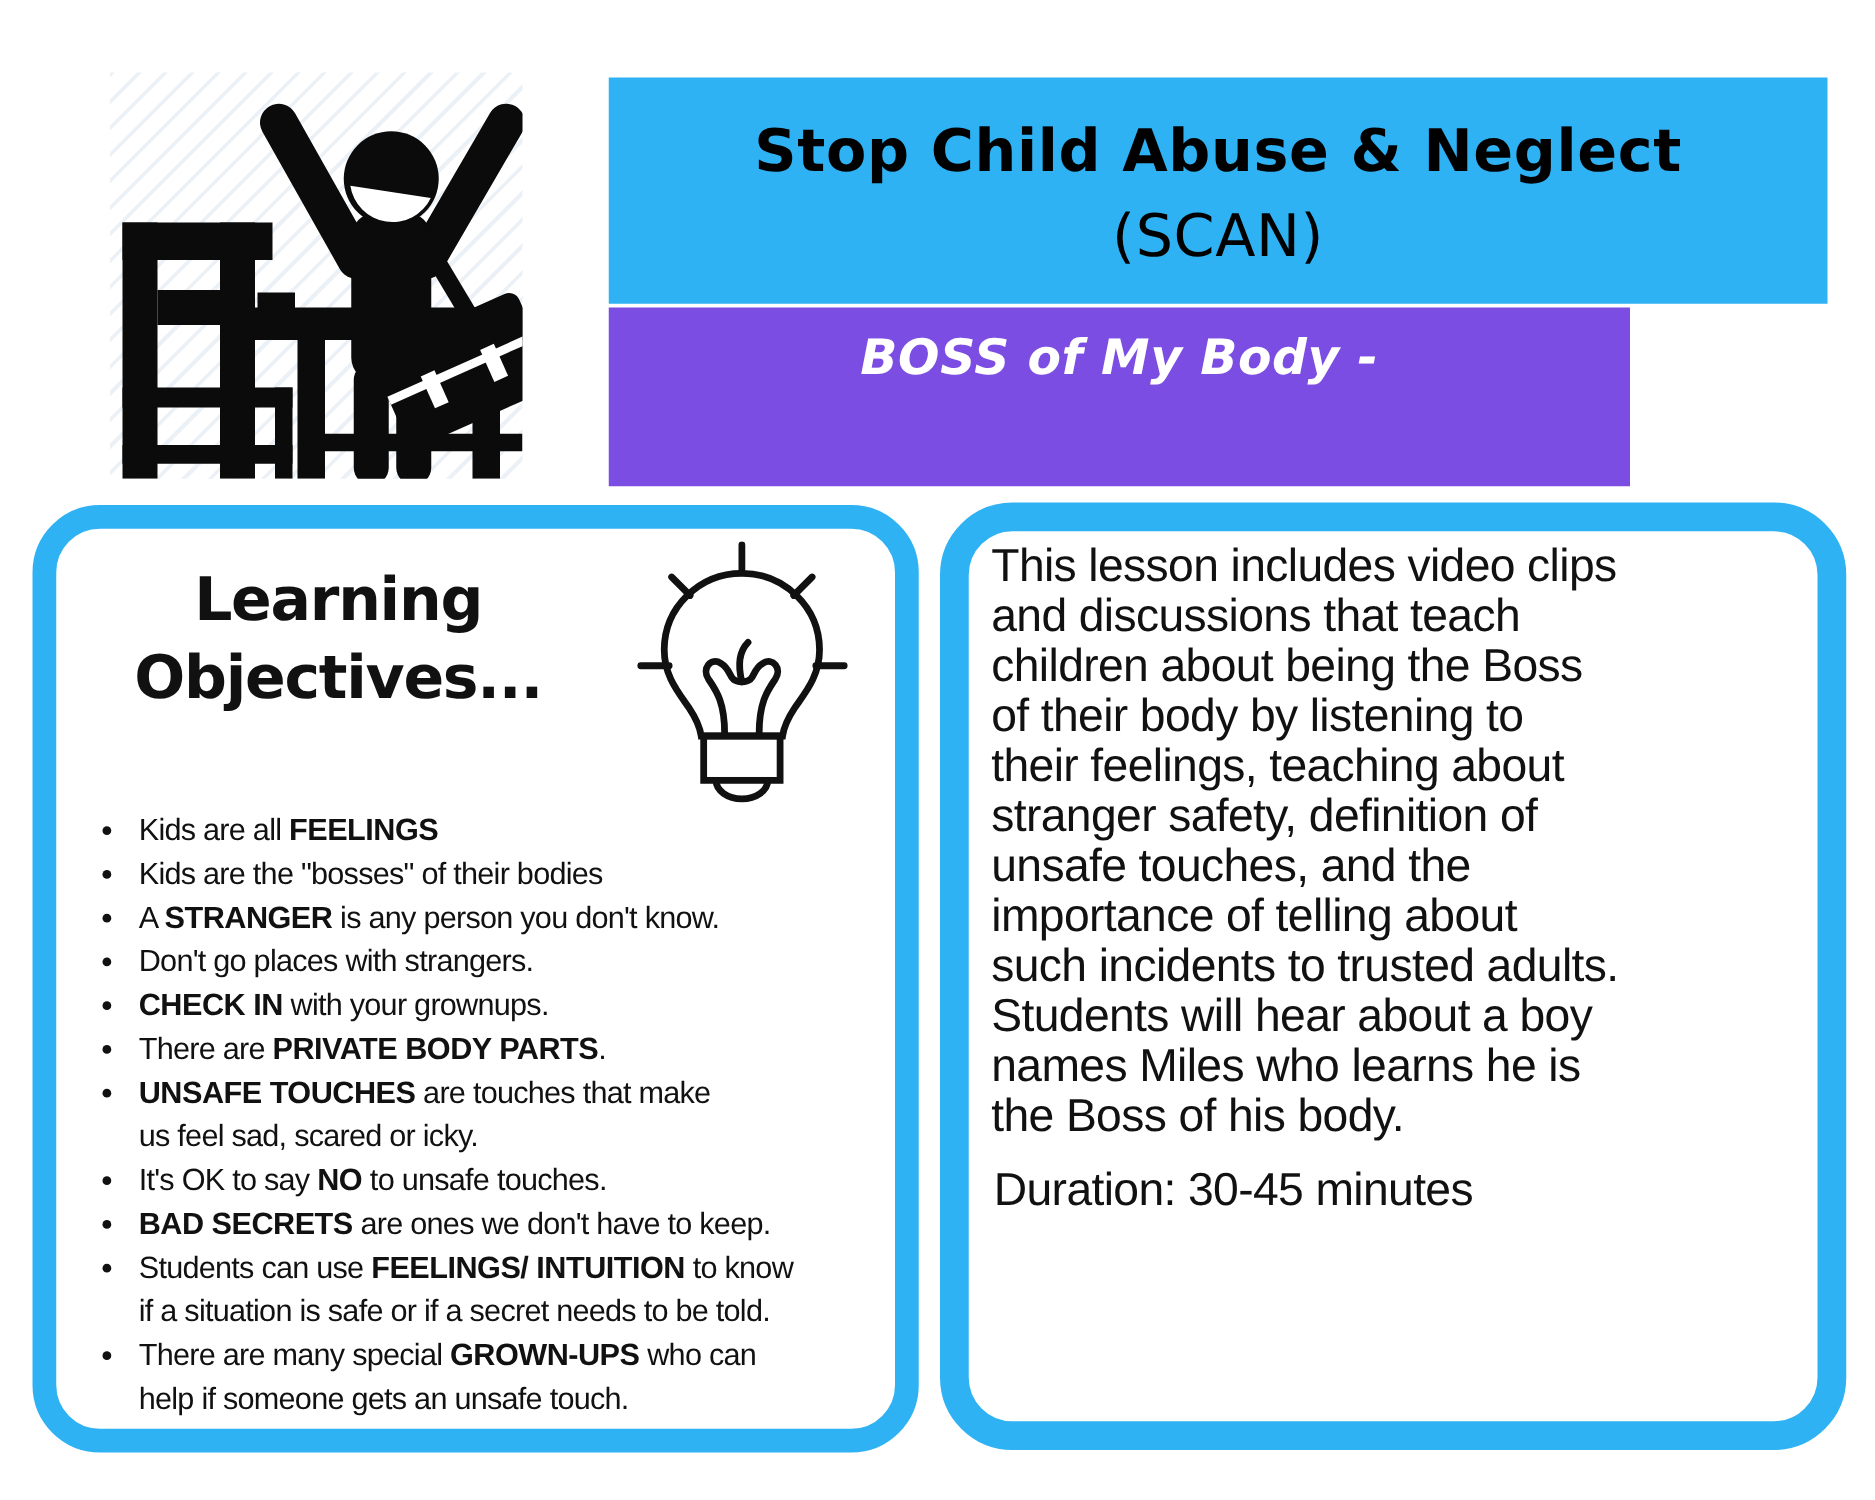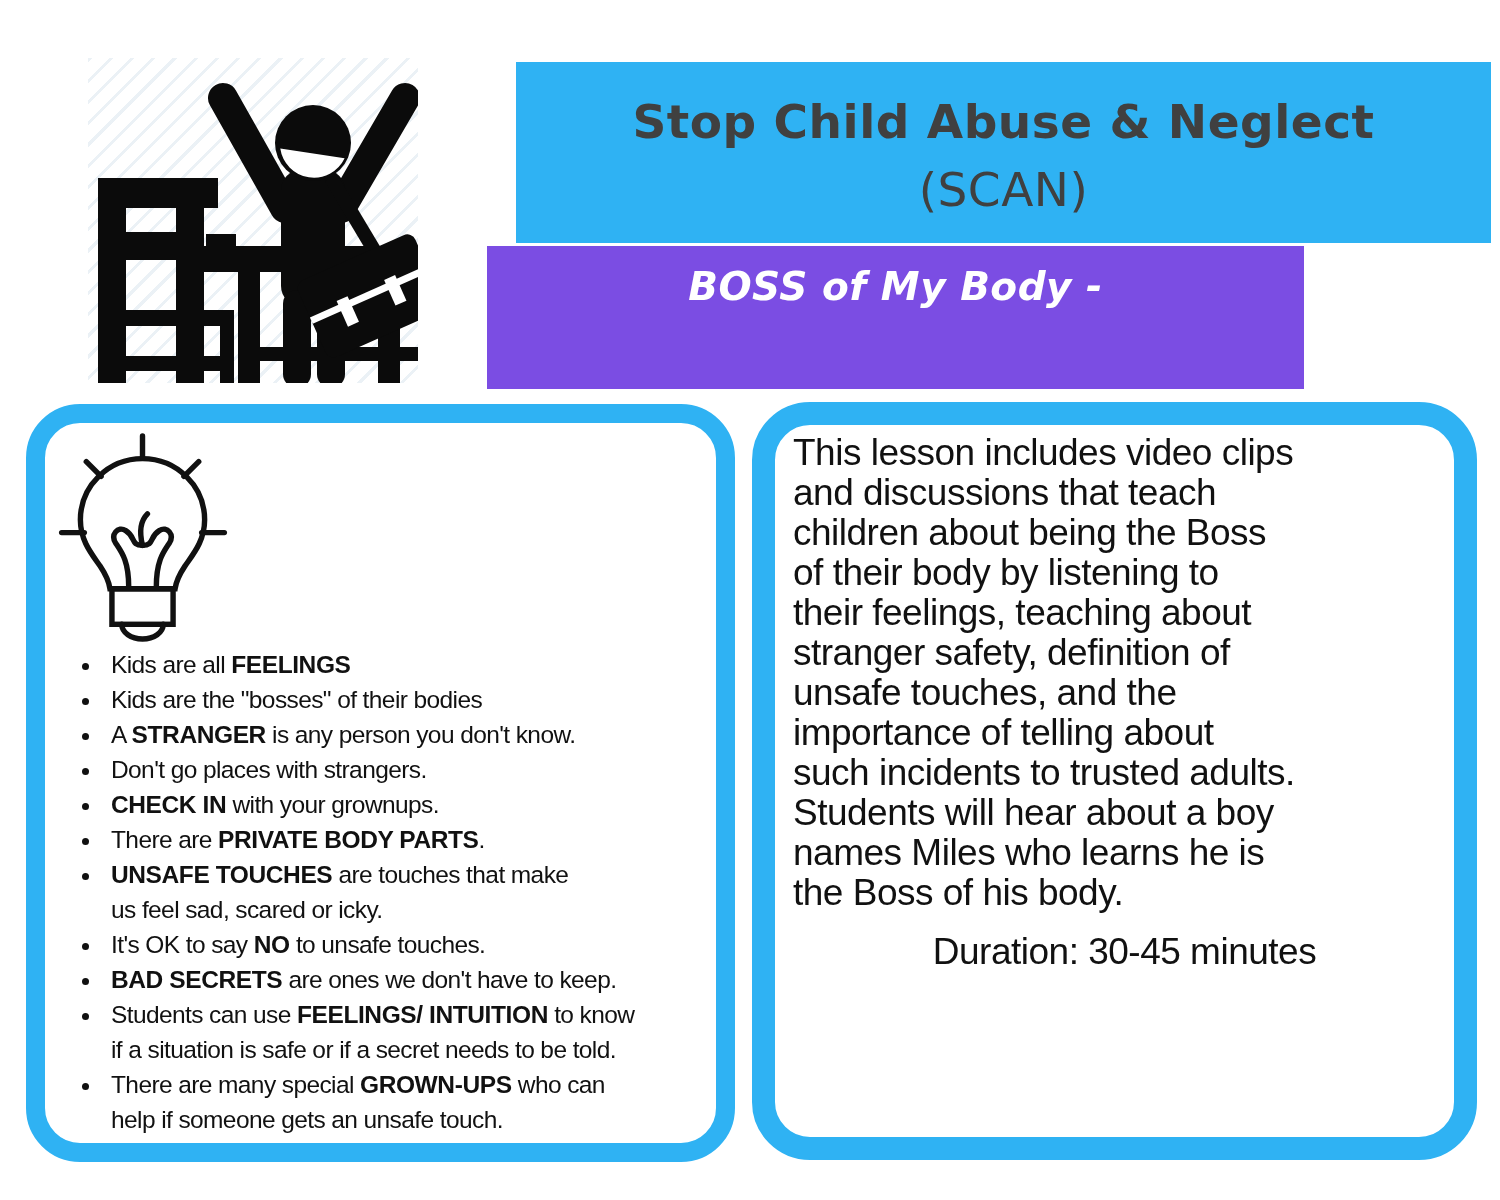--- a/index.html
+++ b/index.html
@@ -16,23 +16,22 @@
   
   .clipart{
     left:88px;top:58px;width:330px;height:325px;
     background:repeating-linear-gradient(135deg, rgba(203,219,231,.38) 0 3px, rgba(255,255,255,0) 3px 15px);
   }
   .clipart svg{width:100%;height:100%;display:block;}
 
   
   .title-box{
     left:487px;top:62px;width:975px;height:181px;
-    background:#2fb2f3;color:#404040;text-align:center;
+    background:#2fb2f3;color:#000000;text-align:center;
     font-family:"DejaVu Sans","Liberation Sans",sans-serif;
-    margin-left:29px;
   }
   .title-line1{padding-top:24px;font-size:47px;font-weight:800;line-height:72px;letter-spacing:.5px;}
   .title-line2{font-size:47px;font-weight:400;line-height:64px;letter-spacing:.5px;}
   .subtitle-box{
     left:487px;top:246px;width:817px;height:143px;
     background:#7b4de3;color:#fff;text-align:center;
     font-style:italic;
     font-family:"DejaVu Sans","Liberation Sans",sans-serif;
   }
   .subtitle-line1{padding-top:12px;font-size:39px;font-weight:800;line-height:58px;letter-spacing:.5px;}
@@ -63,21 +62,21 @@
     left:752px;top:402px;width:725px;height:758px;
     background:#fff;border:23px solid #2fb2f3;border-radius:58px;
     box-sizing:border-box;overflow:hidden;
   }
   .desc-body{
     margin:8px 14px 12px 18px;
     font-size:37px;line-height:40px;letter-spacing:-0.5px;
     white-space:pre-line;
   }
   .desc-duration{
-    text-align:center;font-size:37px;line-height:53px;letter-spacing:-0.5px;padding-left:20px;
+    text-align:left;font-size:37px;line-height:53px;letter-spacing:-0.5px;padding-left:20px;
   }
 </style>
 </head>
 <body>
 
 <div class="abs clipart">
   <svg viewBox="0 0 330 325">
     <g fill="#0b0b0b">
 
       <rect x="10" y="120" width="28" height="205"></rect>
@@ -120,20 +119,24 @@
   <div class="title-line1">Stop Child Abuse &amp; Neglect</div>
   <div class="title-line2">(SCAN)</div>
 </div>
 
 <div class="abs subtitle-box" style="background: rgb(123, 77, 227);">
   <div class="subtitle-line1">BOSS of My Body -</div>
 </div>
 
 <div class="abs card-left">
   <div class="obj-header">
+    <div class="obj-title">
+      <div>Learning</div>
+      <div>Objectives...</div>
+    </div>
     <svg class="bulb" viewBox="0 0 175 215" fill="none" stroke="#111" stroke-width="5.5" stroke-linecap="round">
 
       <line x1="87" y1="3" x2="87" y2="24"></line>
       <line x1="30" y1="29" x2="45" y2="44"></line>
       <line x1="144" y1="29" x2="129" y2="44"></line>
       <line x1="5" y1="101" x2="28" y2="101"></line>
       <line x1="147" y1="101" x2="170" y2="101"></line>
 
       <path d="M87 26 C122 26 150 54 150 88 C150 109 139 122 130 135 C124 144 121 151 120 158 L54 158 C53 151 50 144 44 135 C35 122 24 109 24 88 C24 54 52 26 87 26 Z"></path>
 

